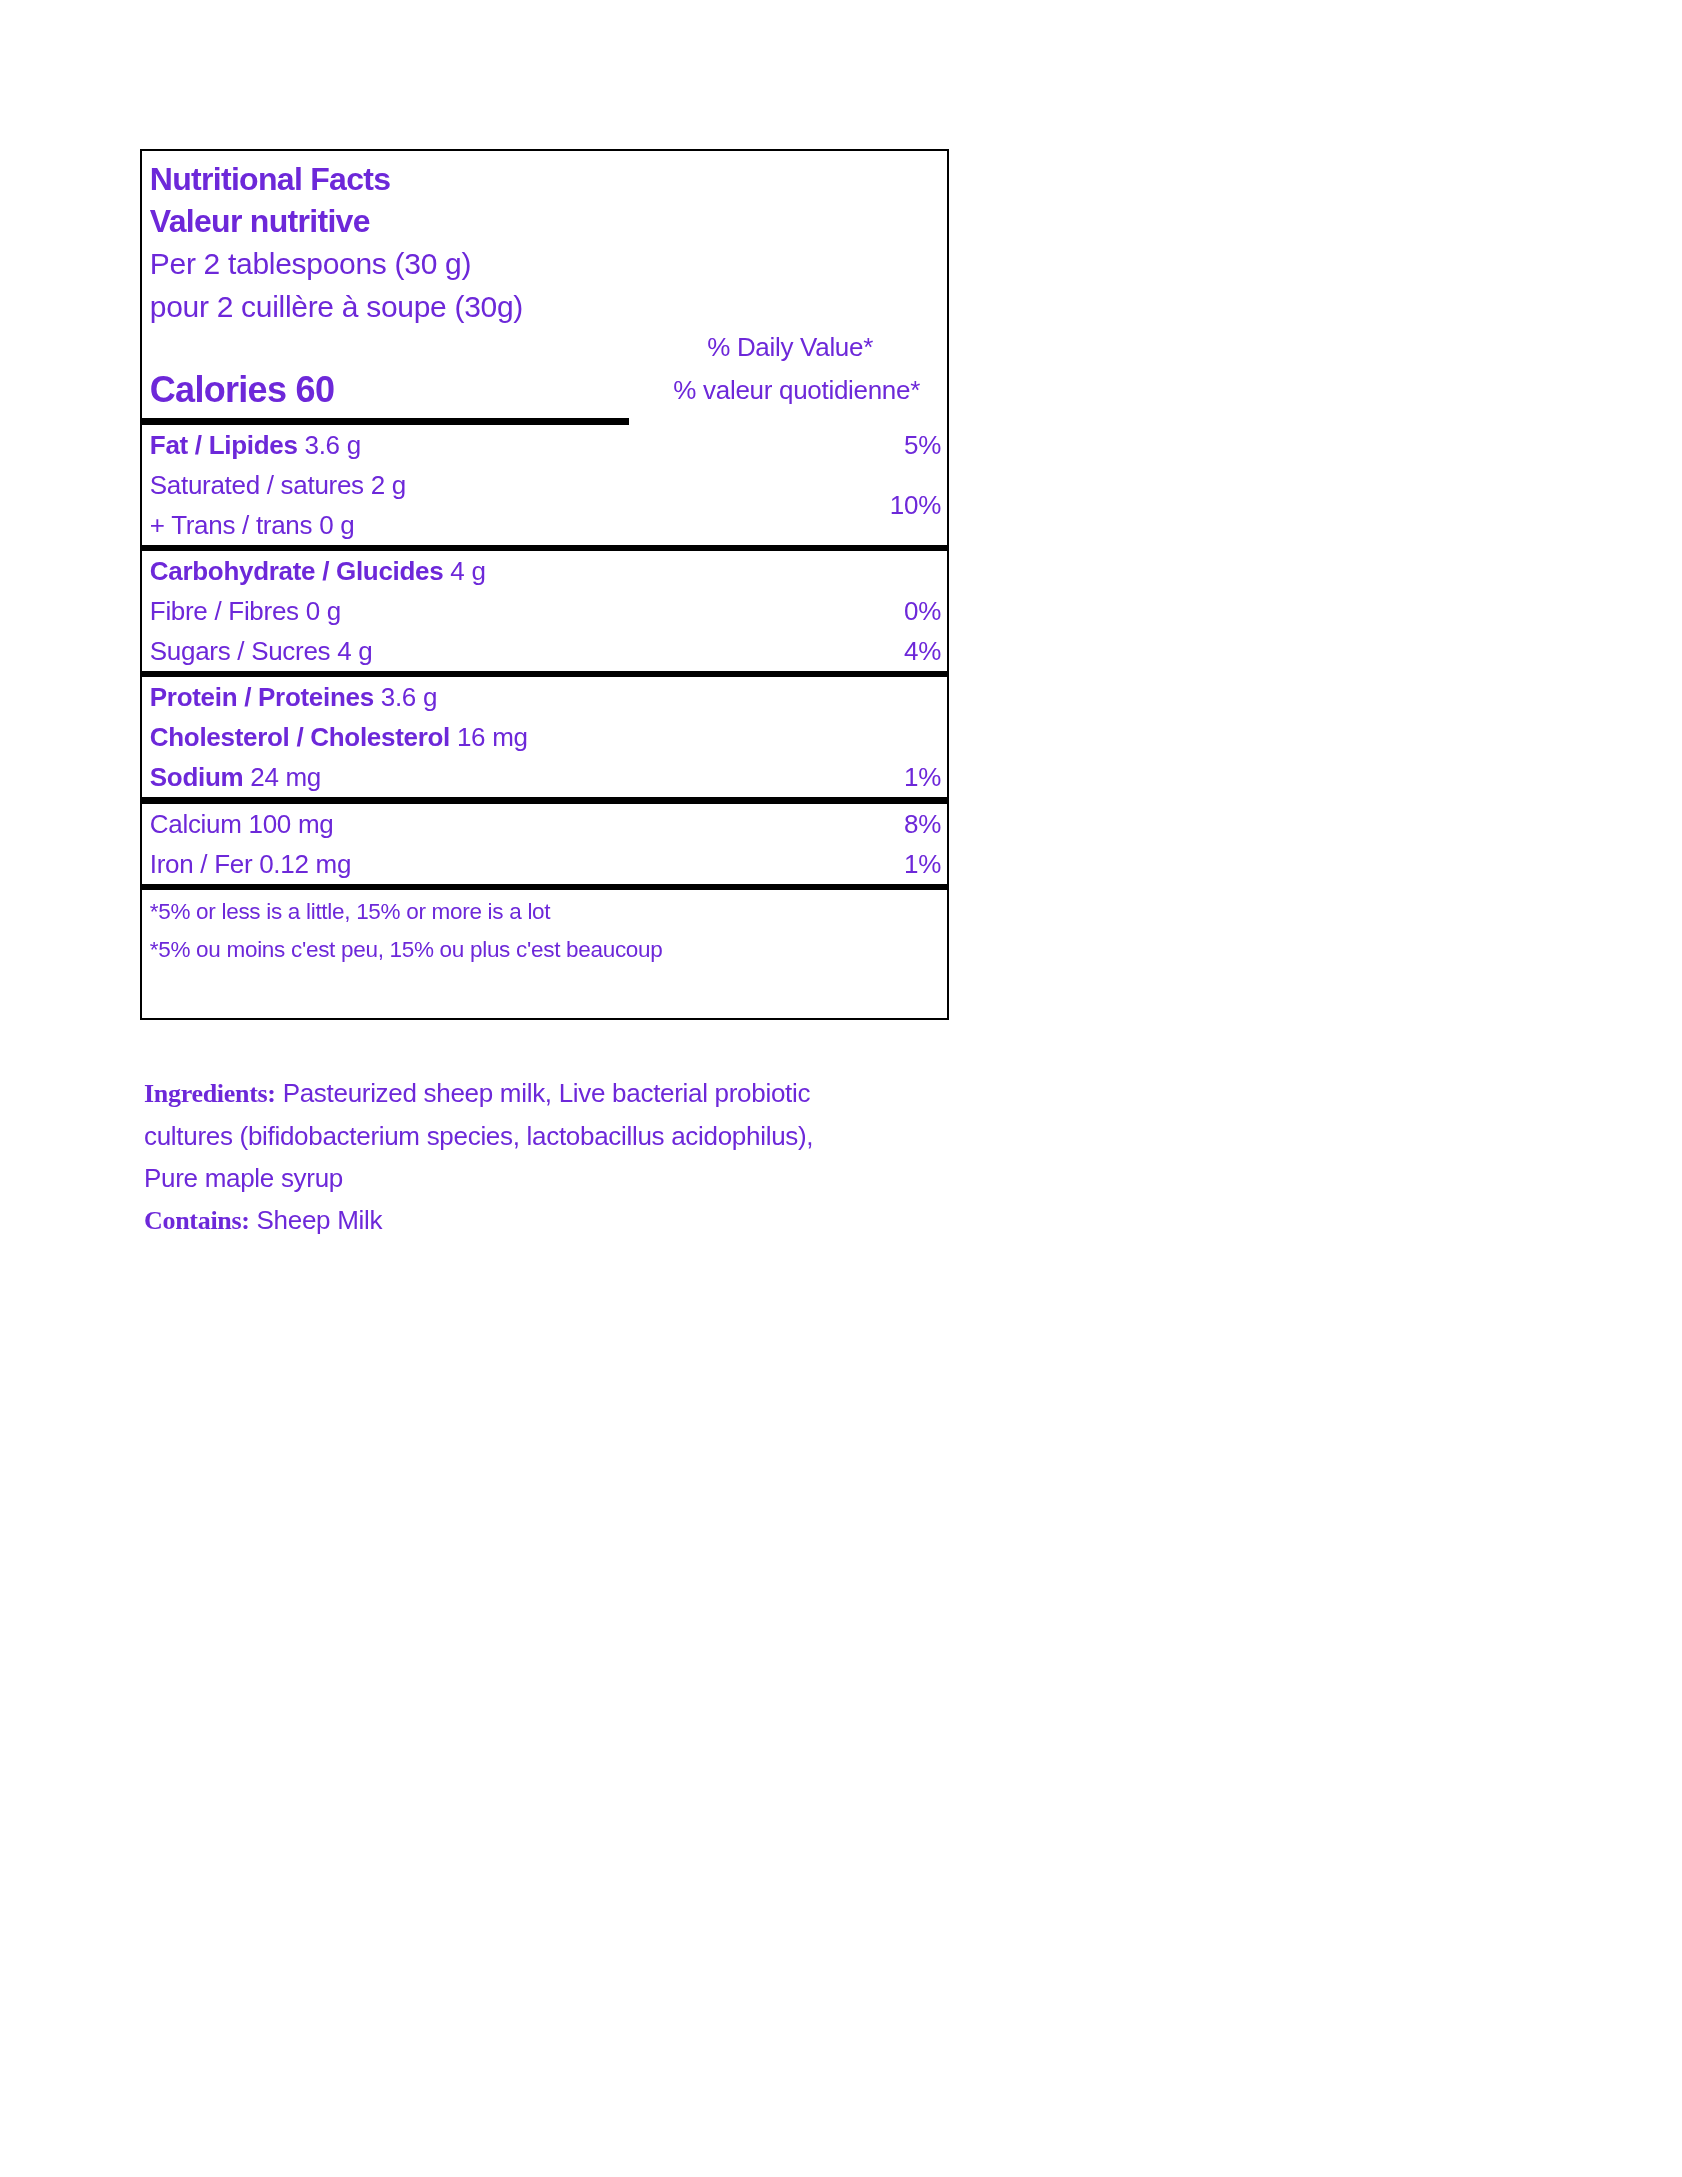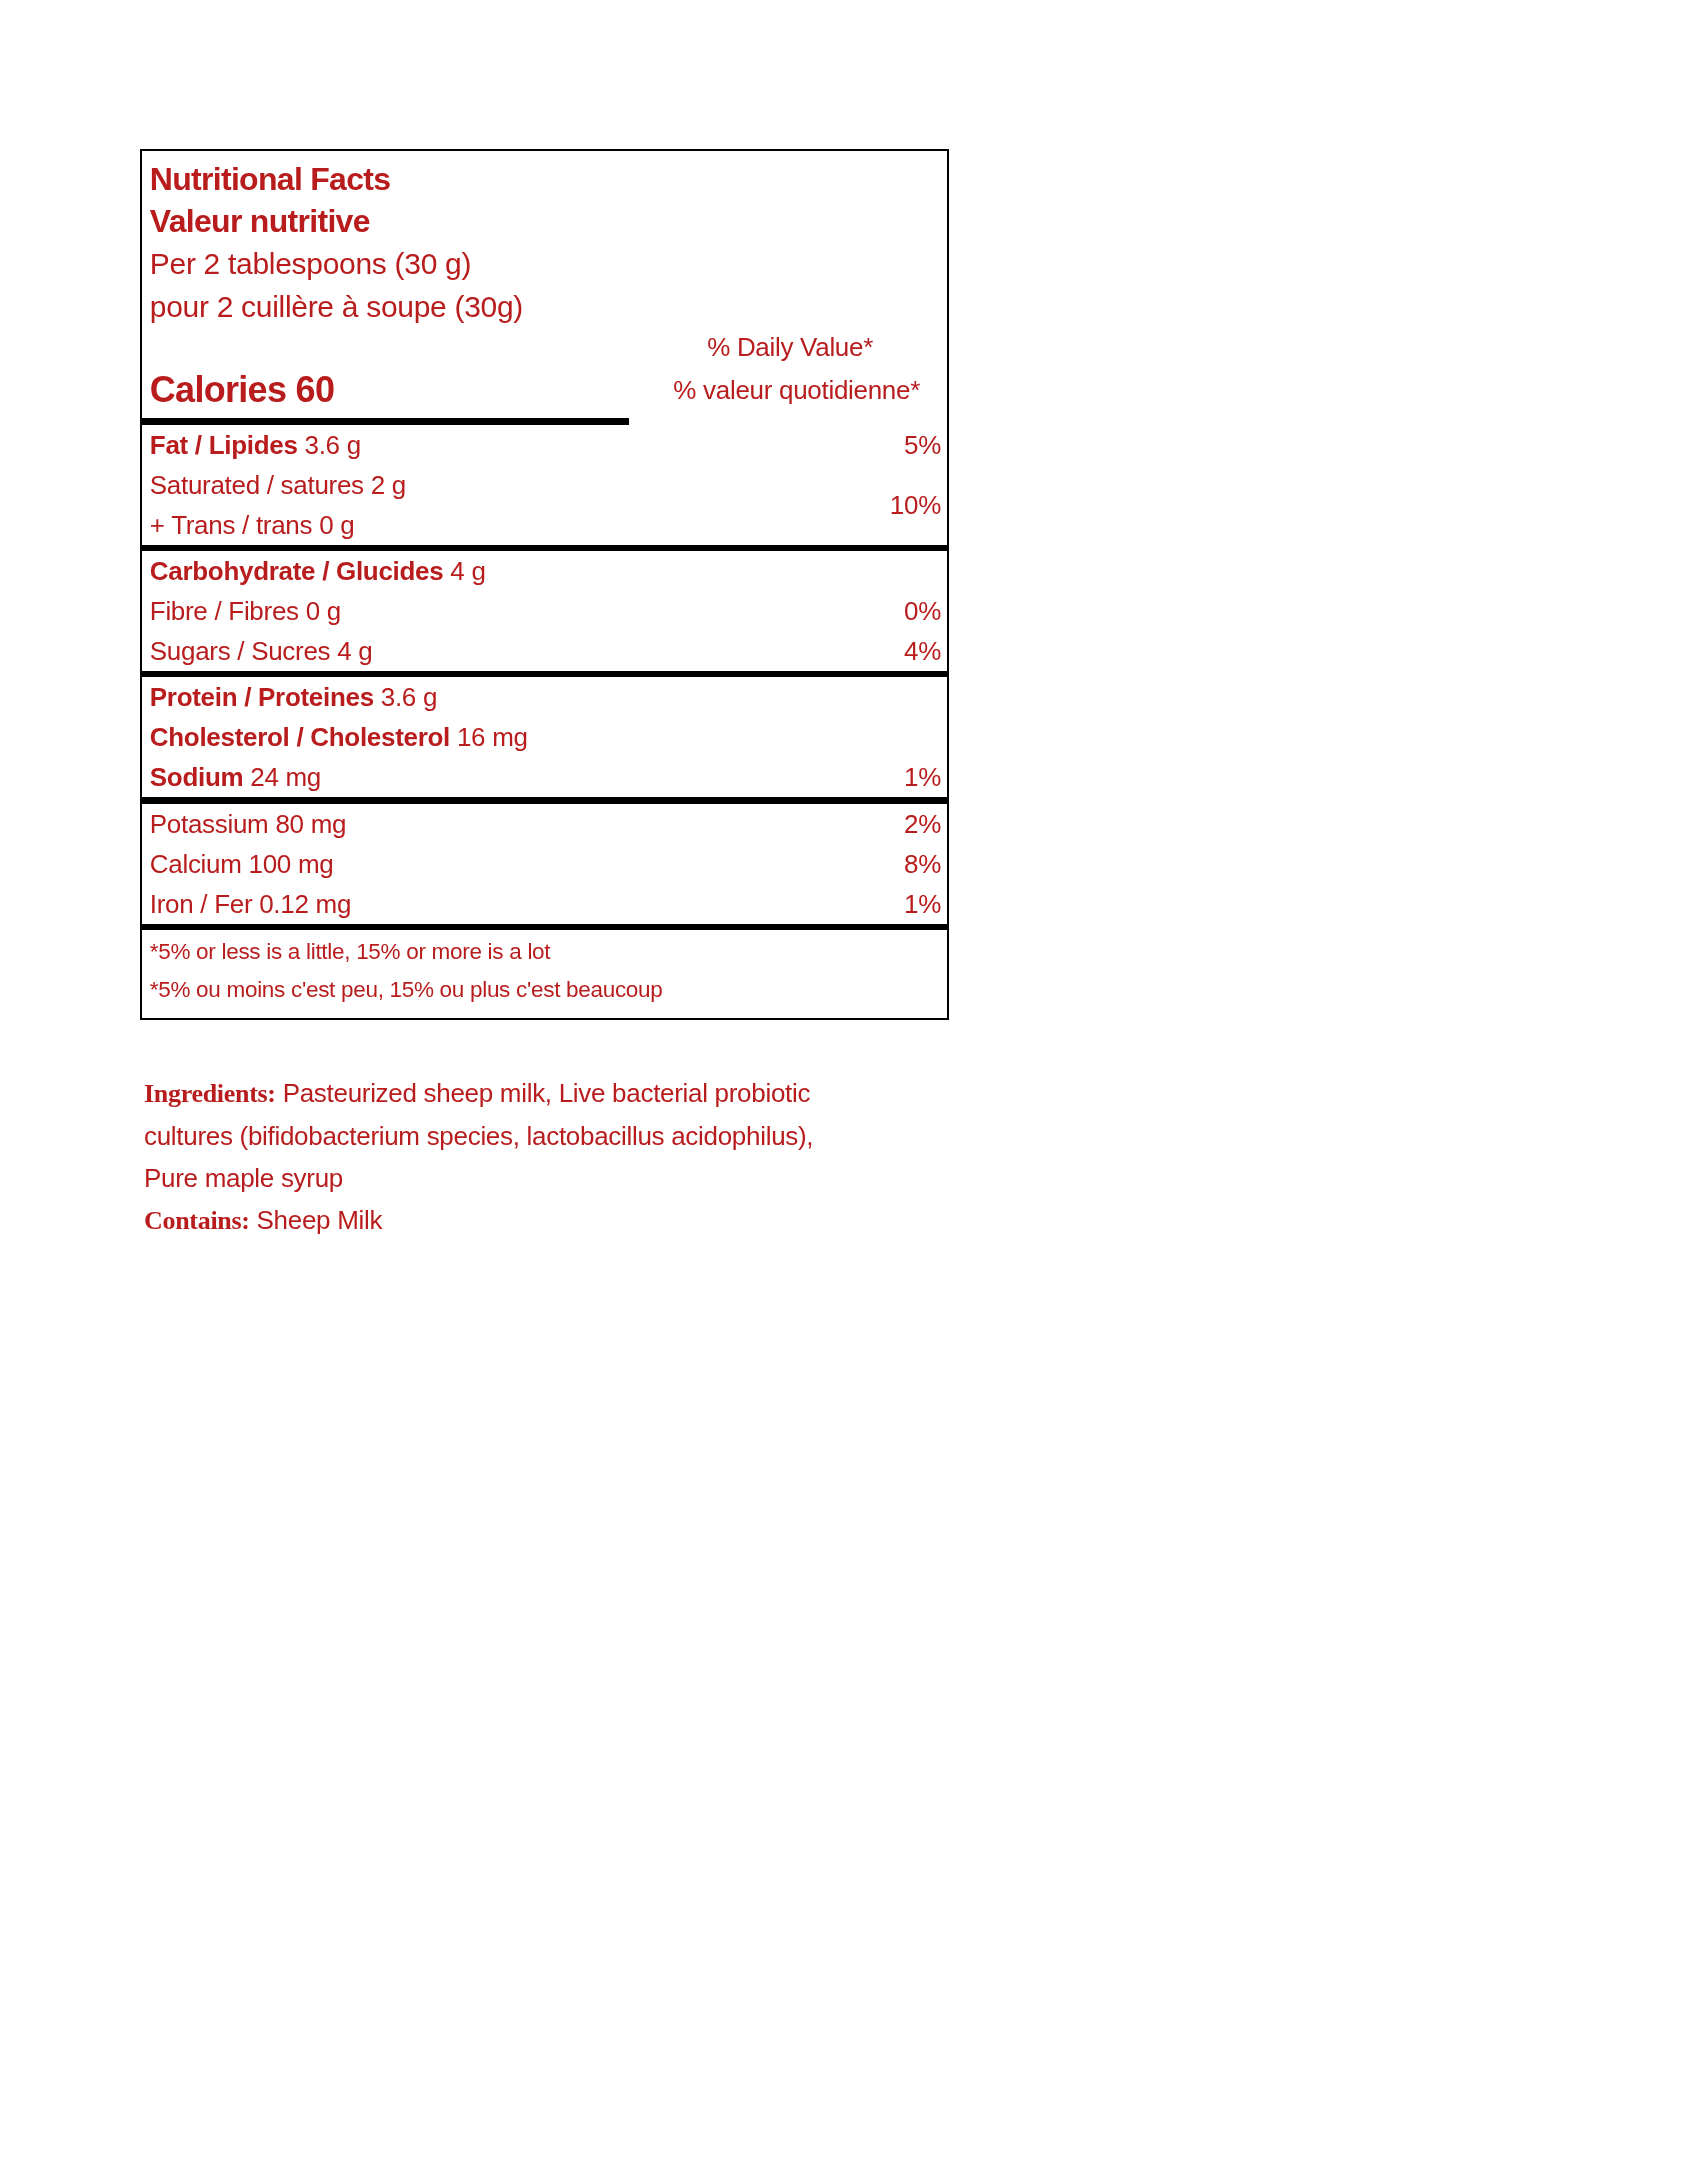--- a/index.html
+++ b/index.html
@@ -6,21 +6,21 @@
     margin: 0;
     padding: 0;
     background: #ffffff;
   }
   .page {
     position: relative;
     width: 1683px;
     height: 2177px;
     background: #ffffff;
     font-family: "Liberation Sans", sans-serif;
-    color: #b91c1c;
+    color: #6d28d9;
     letter-spacing: -0.3px;
   }
   
   .nft {
     position: absolute;
     left: 140px;
     top: 149px;
     width: 809px;
     height: 871px;
     border: 2.6px solid #000000;
@@ -161,24 +161,20 @@
       <div><b>Cholesterol / Cholesterol</b><span class="amt"> 16 mg</span></div>
     </div>
     <div class="px row">
       <div><b>Sodium</b><span class="amt"> 24 mg</span></div>
       <div class="pct">1%</div>
     </div>
 
     <div class="sep thick"></div>
 
     <div class="px row">
-      <div>Potassium 80 mg</div>
-      <div class="pct">2%</div>
-    </div>
-    <div class="px row">
       <div>Calcium 100 mg</div>
       <div class="pct">8%</div>
     </div>
     <div class="px row">
       <div>Iron / Fer 0.12 mg</div>
       <div class="pct">1%</div>
     </div>
 
     <div class="sep"></div>
 

